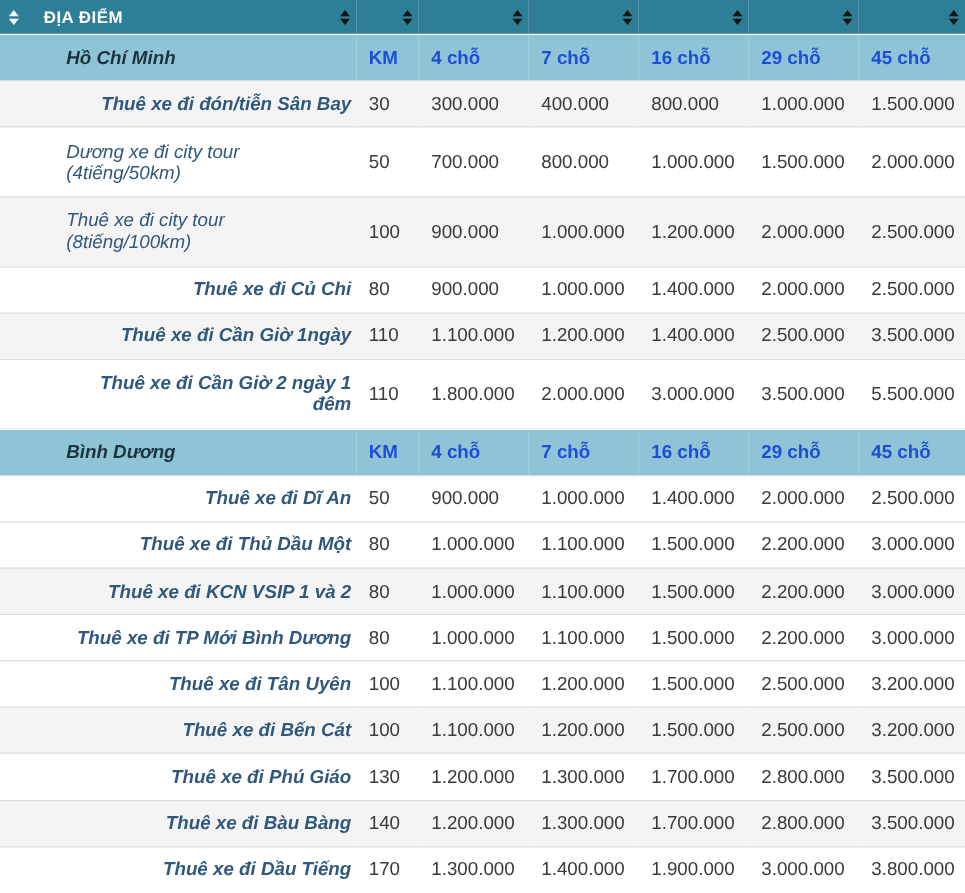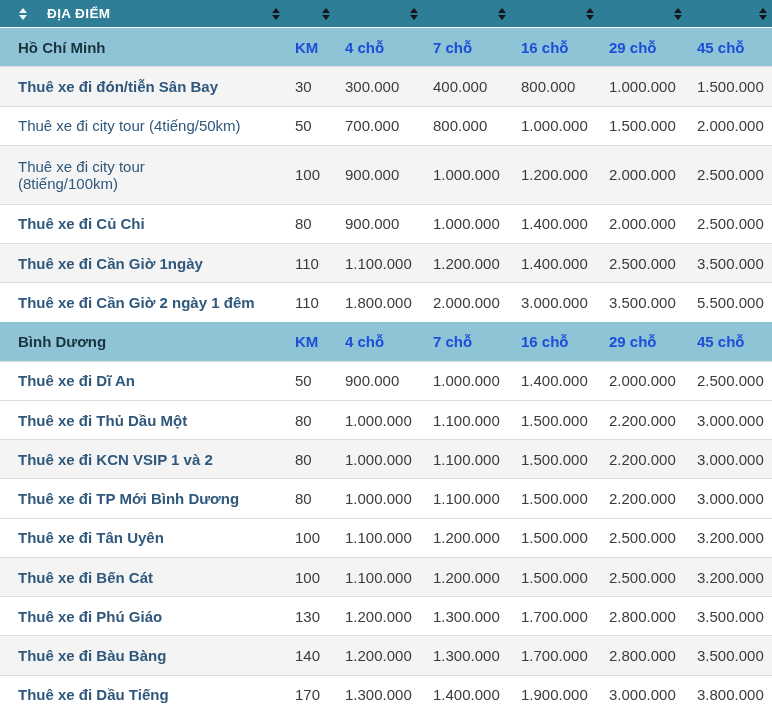--- a/index.html
+++ b/index.html
@@ -26,21 +26,21 @@
     font-size: 13.5px;
     font-weight: bold;
     letter-spacing: 0.4px;
     height: 27px;
     padding: 0 5px 0 0;
     text-align: right;
     vertical-align: middle;
     cursor: pointer;
   }
   thead th.loc-th {
-    padding: 0 5px 0 19px;
+    padding: 0 5px 0 7px;
   }
   .loc-th-inner {
     display: flex;
     align-items: center;
   }
   .loc-th-inner .hdr-label {
     margin-left: 20px;
     margin-right: auto;
   }
   .sort-icon {
@@ -69,24 +69,25 @@
   tbody td {
     font-size: 15px;
     vertical-align: middle;
     padding: 8px 4px 8px 10px;
     color: #3b3b3b;
     white-space: pre-line;
   }
   tbody tr.data-row { background: #ffffff; border-top: 1px solid #dddddd; }
   tbody tr.data-row.even { background: #f4f4f4; }
   tbody td.loc-cell {
-    padding-left: 18px;
+    padding-left: 53px;
     color: #30587c;
-  }
-  tbody td.loc-cell.bold { font-weight: bold; }
+    font-style: italic;
+  }
+  tbody td.loc-cell.bold { font-weight: bold; text-align: right; }
 
   
   tbody tr.section-row {
     background: #8fc4d6;
     border-top: 1px solid #fdfdfd;
   }
   tbody tr.section-row td {
     color: #1d4ed8;
     font-weight: bold;
   }
@@ -160,21 +161,21 @@
         <tr class="data-row even">
           <td class="loc-cell bold">Thuê xe đi đón/tiễn Sân Bay</td>
           <td>30</td>
           <td>300.000</td>
           <td>400.000</td>
           <td>800.000</td>
           <td>1.000.000</td>
           <td>1.500.000</td>
         </tr>
         <tr class="data-row">
-          <td class="loc-cell">Thuê xe đi city tour (4tiếng/50km)</td>
+          <td class="loc-cell">Dương xe đi city tour (4tiếng/50km)</td>
           <td>50</td>
           <td>700.000</td>
           <td>800.000</td>
           <td>1.000.000</td>
           <td>1.500.000</td>
           <td>2.000.000</td>
         </tr>
         <tr class="data-row even">
           <td class="loc-cell">Thuê xe đi city tour
 (8tiếng/100km)</td>

